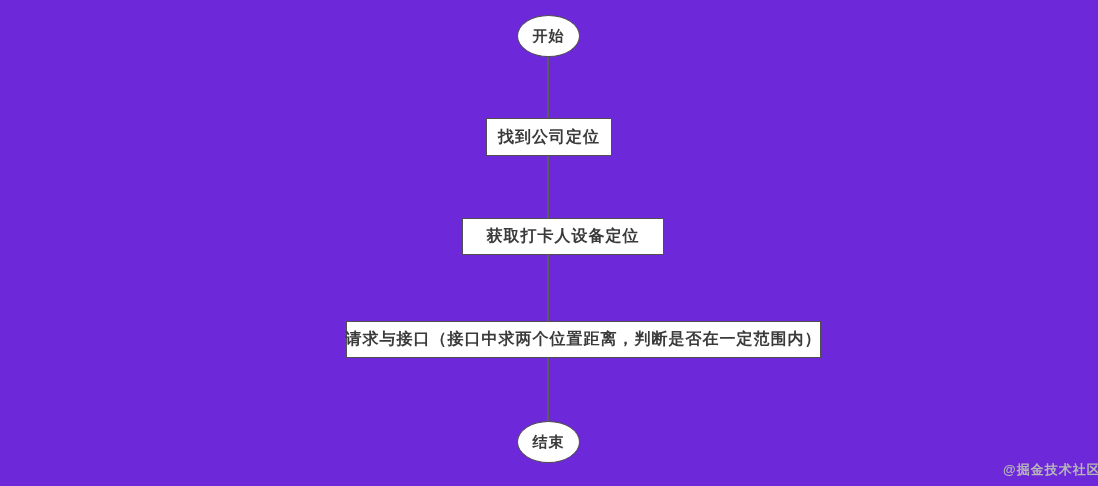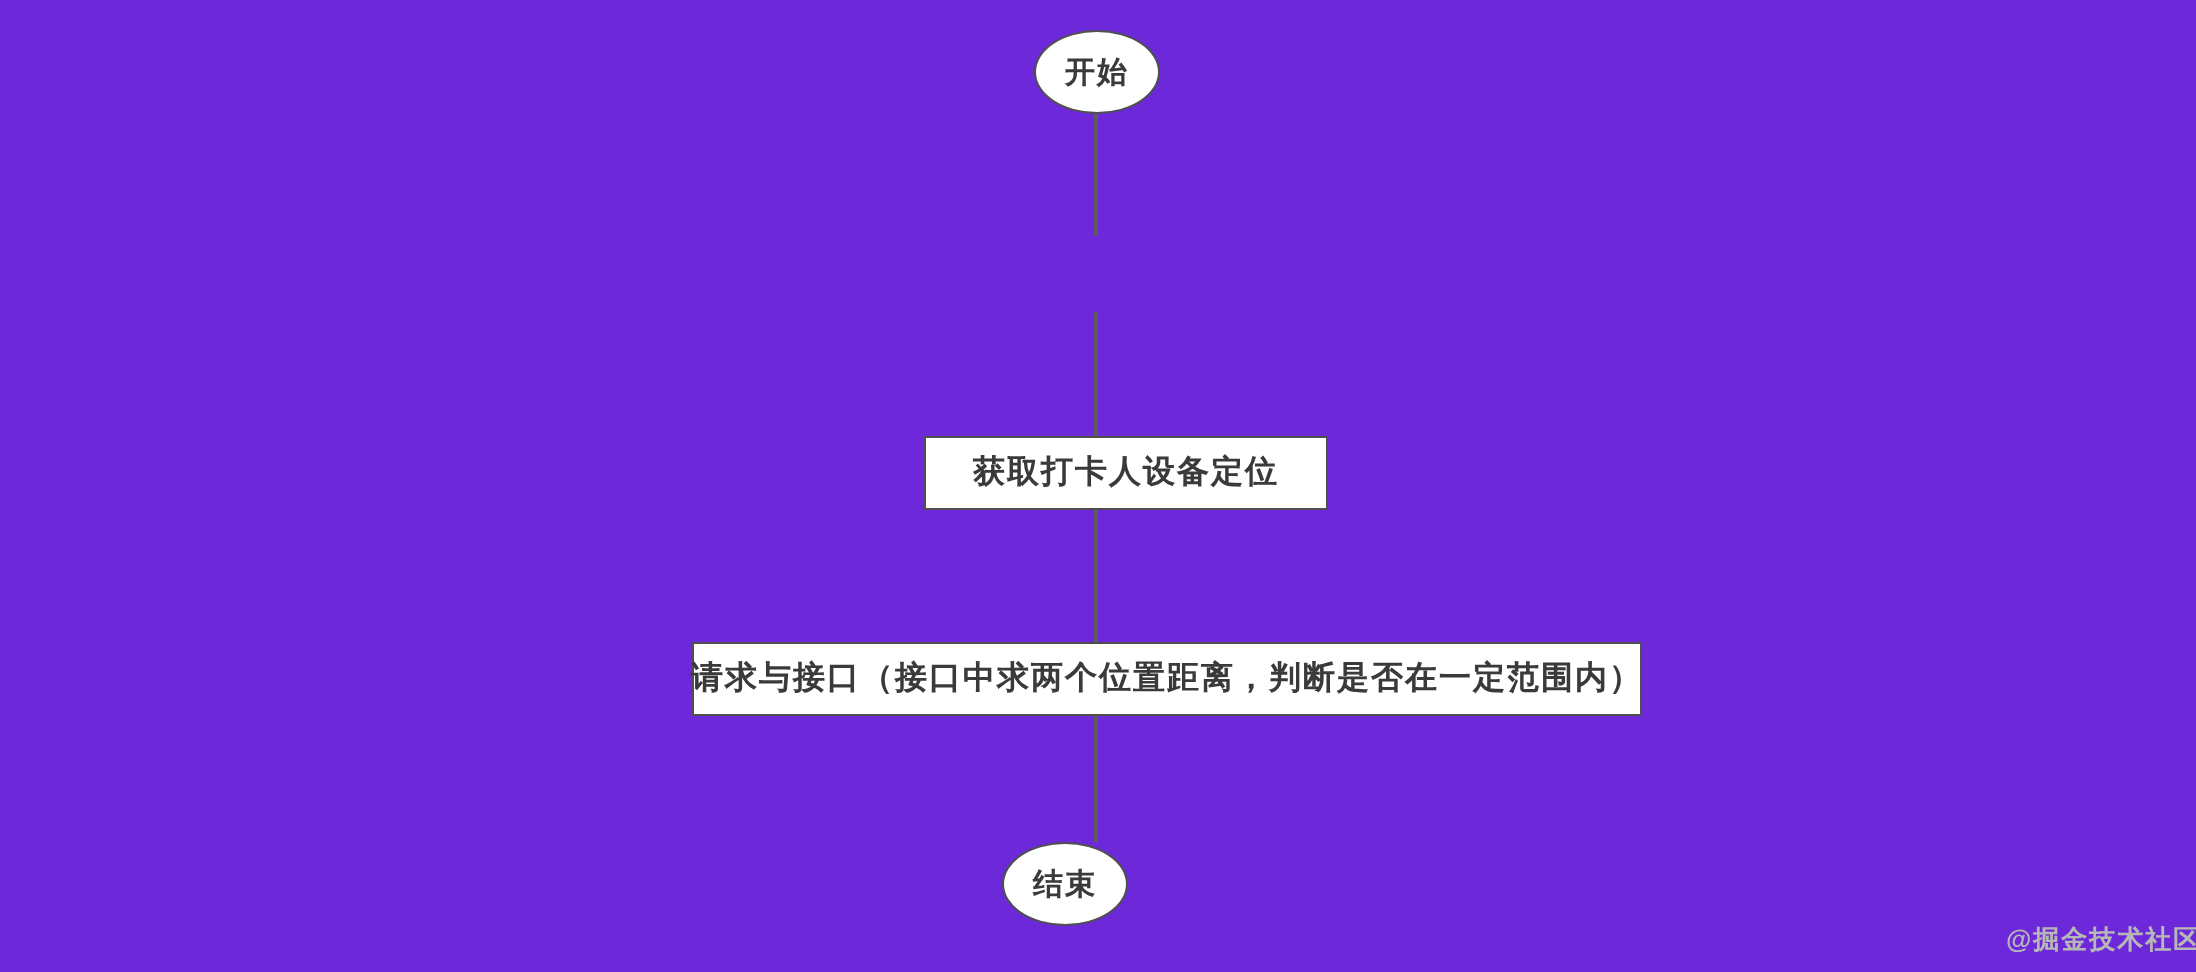--- a/index.html
+++ b/index.html
@@ -46,34 +46,37 @@
 <body>
 
 <div class="canvas">
 
   <div class="node ellipse" style="left: 517px; top: 15px; width: 63px; height: 42px;">
     <span>开始</span>
   </div>
 
   <div class="connector" style="left: 547px; top: 57px; height: 61px;"></div>
 
+  <div class="node" style="left: 486px; top: 118px; width: 126px; height: 38px;">
+    <span>找到公司定位</span>
+  </div>
 
   <div class="connector" style="left: 547px; top: 156px; height: 62px;"></div>
 
   <div class="node" style="left: 462px; top: 218px; width: 202px; height: 37px;">
     <span>获取打卡人设备定位</span>
   </div>
 
   <div class="connector" style="left: 547px; top: 255px; height: 66px;"></div>
 
   <div class="node" style="left: 310px; top: 321px; width: 475px; height: 37px; margin-left: 36px;">
     <span>请求与接口（接口中求两个位置距离，判断是否在一定范围内）</span>
   </div>
 
   <div class="connector" style="left: 547px; top: 358px; height: 63px;"></div>
 
-  <div class="node ellipse" style="left: 501px; top: 421px; width: 63px; height: 42px; justify-content: center;">
+  <div class="node ellipse" style="left: 517px; top: 421px; width: 63px; height: 42px; justify-content: center;">
     <span>结束</span>
   </div>
 
   <div class="watermark" style="left: 1003px; top: 461px;">@掘金技术社区</div>
 
 </div>
 
 </body></html>

